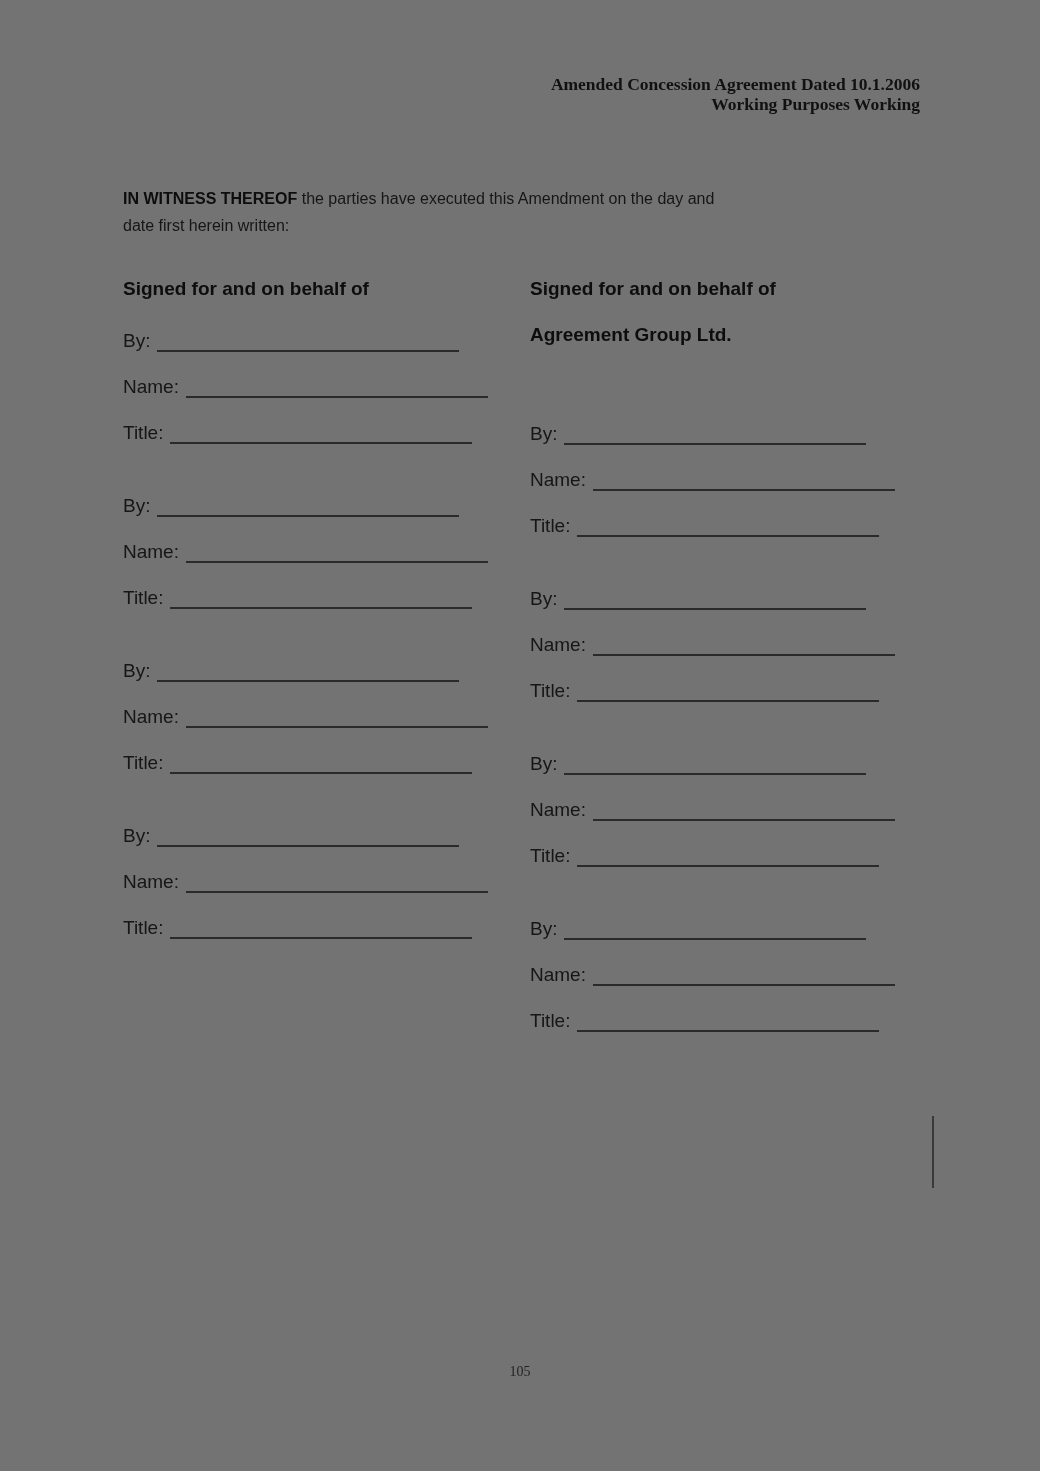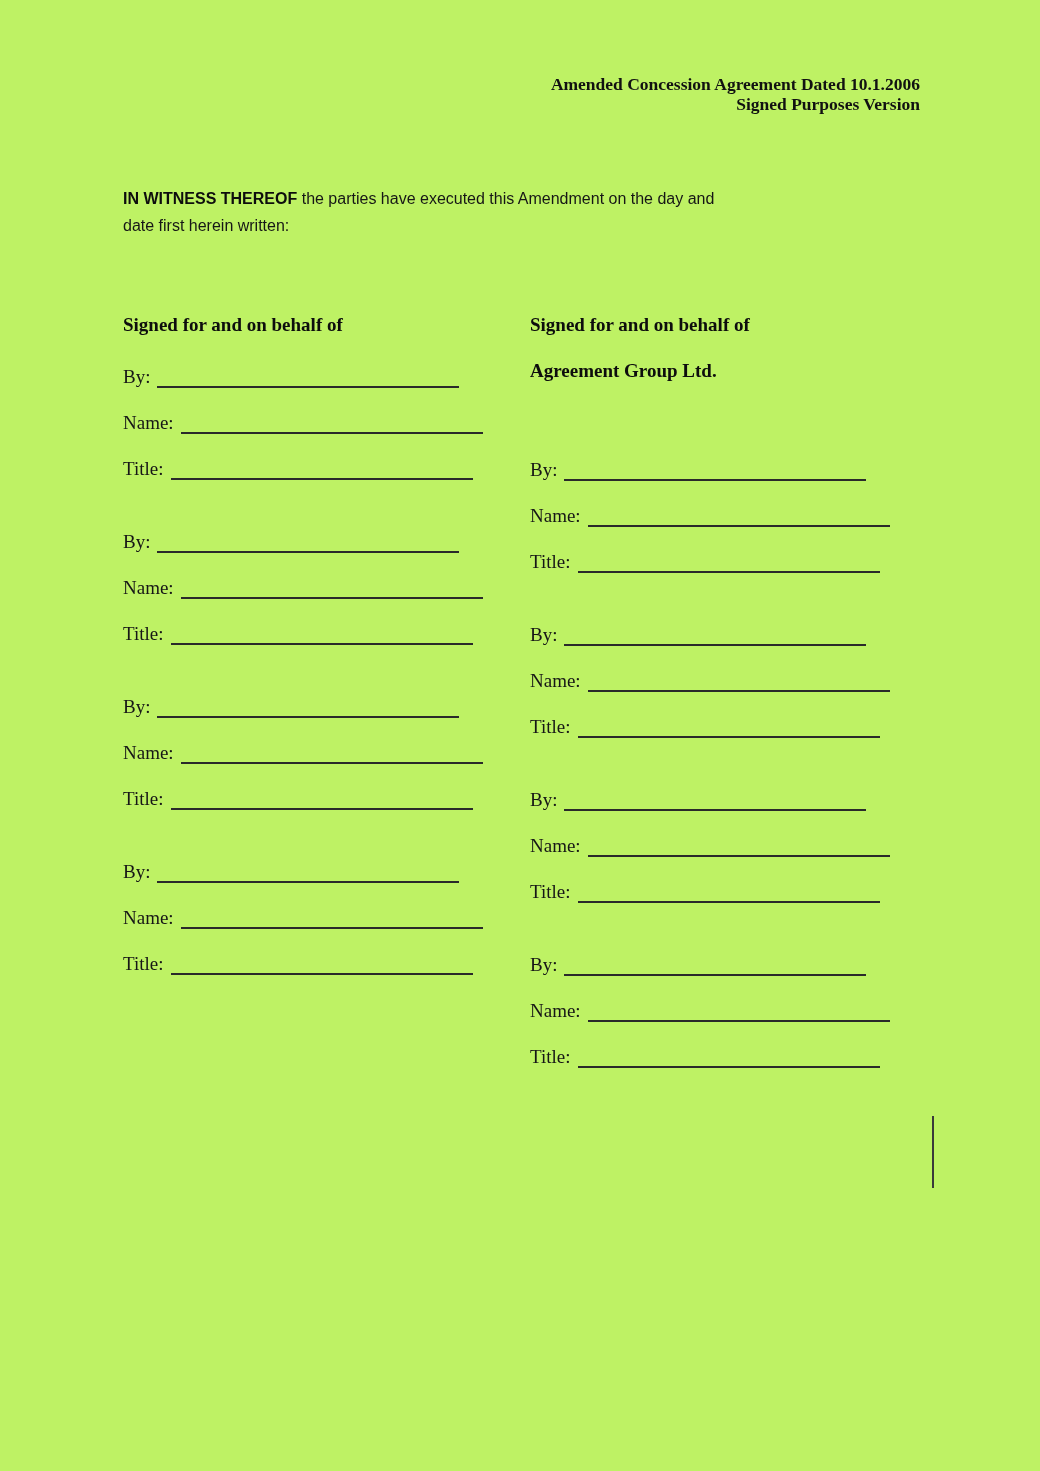--- a/index.html
+++ b/index.html
@@ -2,21 +2,21 @@
 <html><head>
 <meta charset="utf-8">
 <style>
   * { margin: 0; padding: 0; box-sizing: border-box; }
   html, body { background: #888; }
   .page {
     position: relative;
     width: 1040px;
     height: 1471px;
     margin: 0 auto;
-    background: #bef264;
+    background: #737373;
     color: #111111;
     font-family: "Liberation Sans", sans-serif;
     padding: 74px 120px 0 123px;
     overflow: hidden;
   }
   .doc-header {
     text-align: right;
     font-family: "Liberation Serif", serif;
     font-weight: bold;
     font-size: 17.5px;
@@ -26,22 +26,21 @@
   .intro {
     margin-top: 71px;
     font-size: 16px;
     line-height: 27px;
     color: #161616;
   }
   .intro b { font-weight: bold; color: #0d0d0d; }
   .sig-grid {
     display: grid;
     grid-template-columns: 407px 1fr;
-    margin-top: 75px;
-    font-family: Liberation Serif, serif;
+    margin-top: 39px;
   }
   .signed-for {
     font-weight: bold;
     font-size: 19px;
     height: 28px;
     margin-bottom: 18px;
     color: #0d0d0d;
   }
   .party {
     font-weight: bold;
@@ -87,21 +86,21 @@
     color: #222;
   }
 </style>
 </head>
 <body>
 
 <div class="page">
 
   <div class="doc-header">
     <div>Amended Concession Agreement Dated 10.1.2006</div>
-    <div>Signed Purposes Version</div>
+    <div>Working Purposes Working</div>
   </div>
 
   <div class="intro">
     <b>IN WITNESS THEREOF</b><span> the parties have executed this Amendment on the day and</span><br>
     <span>date first herein written:</span>
   </div>
 
   <div class="sig-grid">
 
     <div>
@@ -226,14 +225,17 @@
               <span class="blank-line"></span>
             </div>
           </div>
         </div>
     </div>
 
   </div>
 
   <div class="change-bar"></div>
 
+  <div class="page-footer">
+    <span>105</span>
+  </div>
 
 </div>
 
 </body></html>

